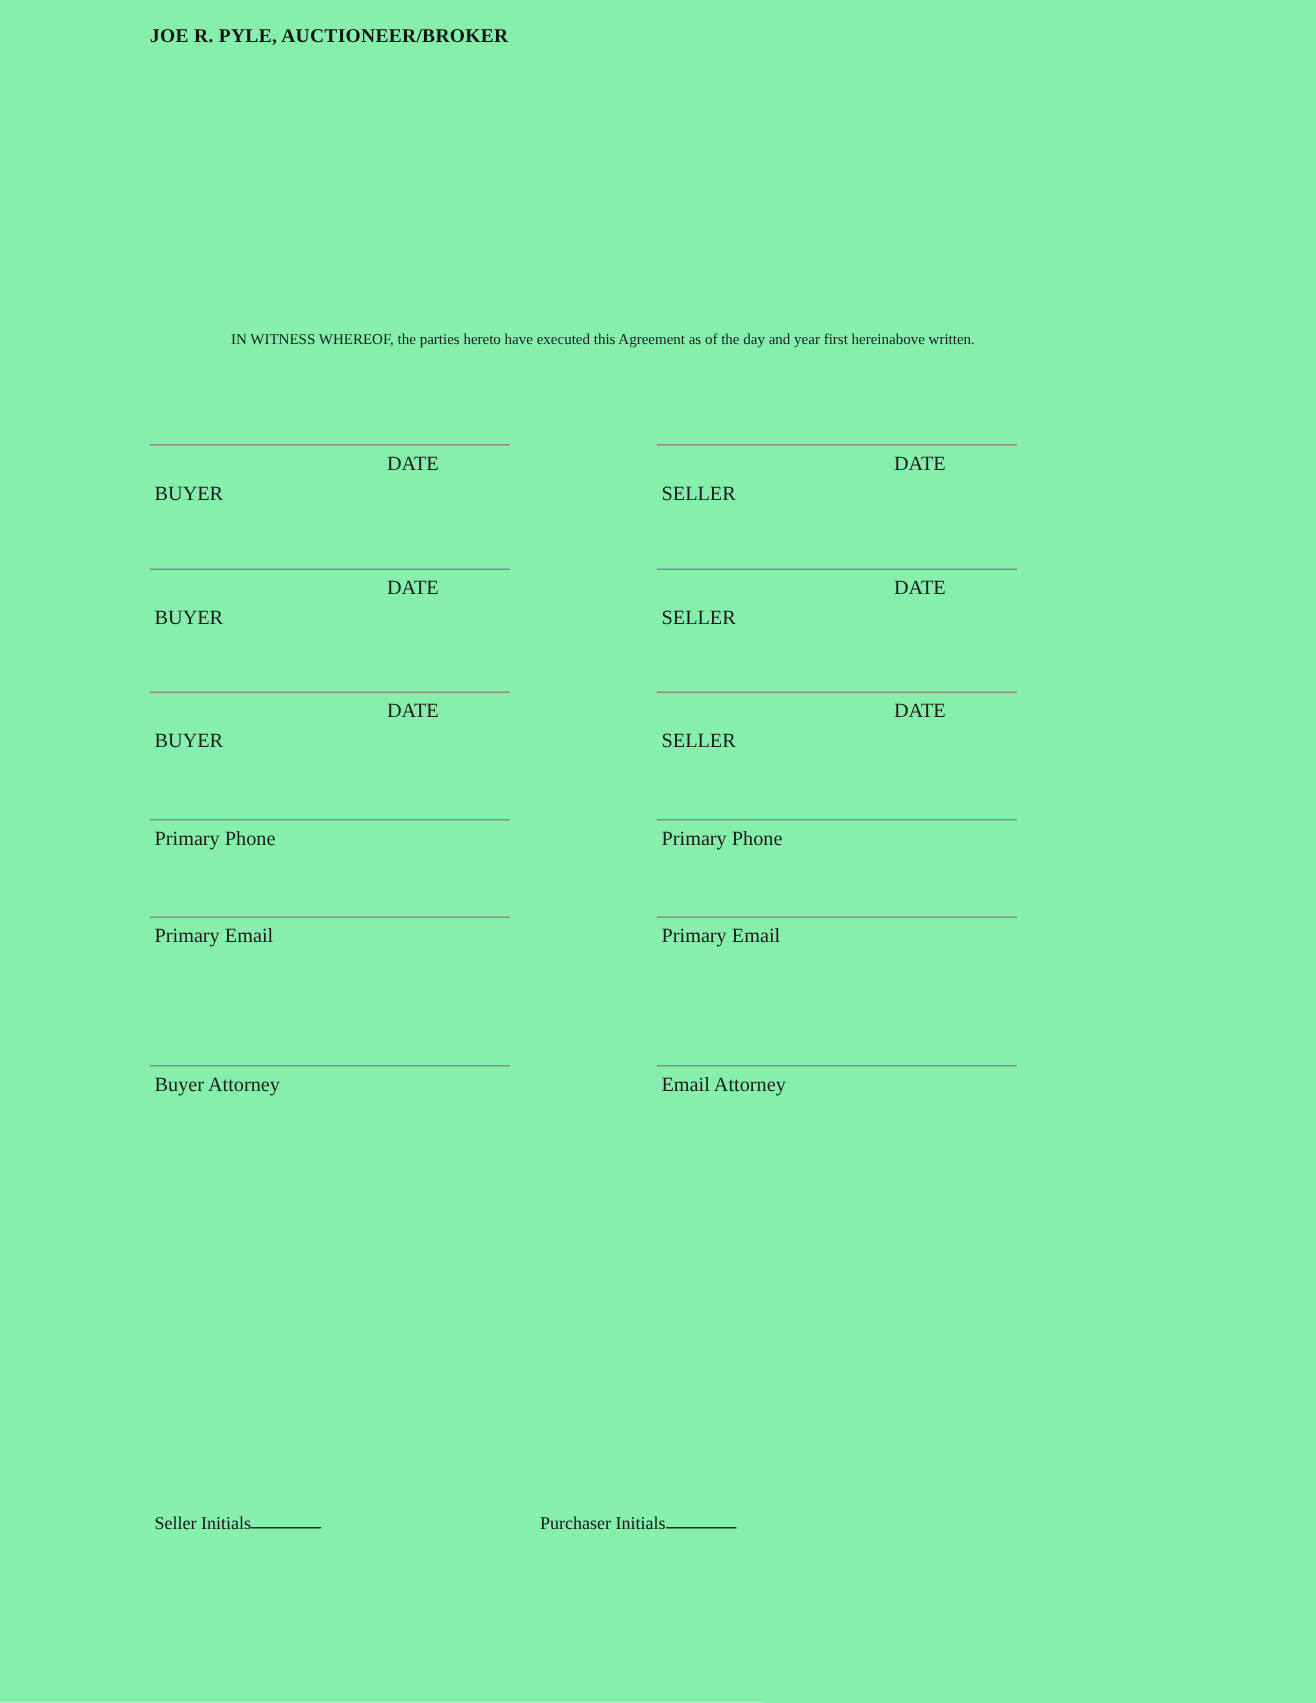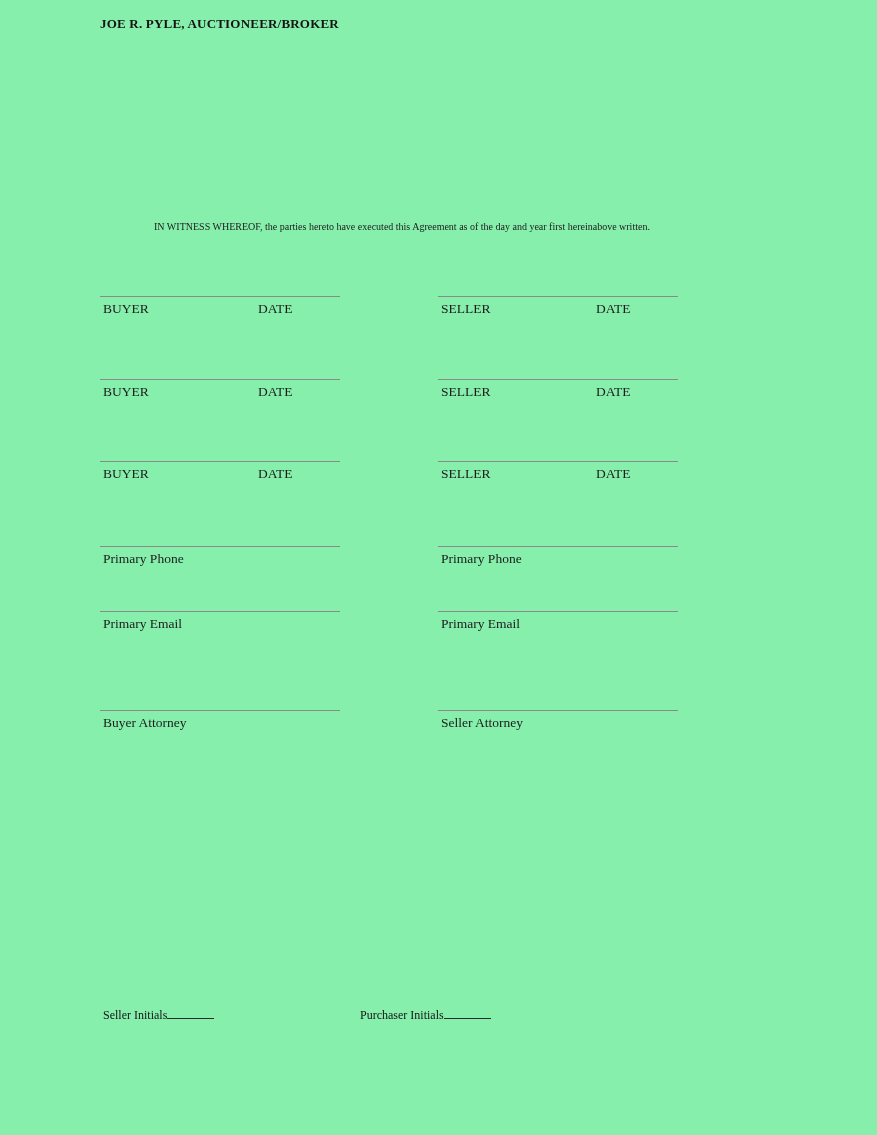--- a/index.html
+++ b/index.html
@@ -30,21 +30,21 @@
   
   .field { position: absolute; width: 240px; }
   .field .rule {
     height: 1px; background: #8a8a8a; width: 100%;
     cursor: text;
   }
   .field .labels {
     display: flex; margin-top: 4px; padding-left: 3px;
     font-size: 13.5px; color: #1b1b1b; line-height: 15px;
   }
-  .field .labels .name { width: 155px; }
+  .field .labels .name { width: 155px; margin-top: 20px; }
 
   .col-left  { left: 100px; }
   .col-right { left: 438px; }
 
   .row-1 { top: 296px; }
   .row-2 { top: 379px; }
   .row-3 { top: 461px; }
   .row-phone    { top: 546px; }
   .row-email    { top: 611px; }
   .row-attorney { top: 710px; }
@@ -146,21 +146,21 @@
 
   <div class="field col-left row-attorney">
     <div class="rule"></div>
     <div class="labels">
       <span>Buyer Attorney</span>
     </div>
   </div>
   <div class="field col-right row-attorney">
     <div class="rule"></div>
     <div class="labels">
-      <span>Seller Attorney</span>
+      <span>Email Attorney</span>
     </div>
   </div>
 
   <div class="initials-line initials-seller">
     <span>Seller Initials</span><span class="initials-blank"></span>
   </div>
   <div class="initials-line initials-purchaser">
     <span>Purchaser Initials</span><span class="initials-blank"></span>
   </div>
 

